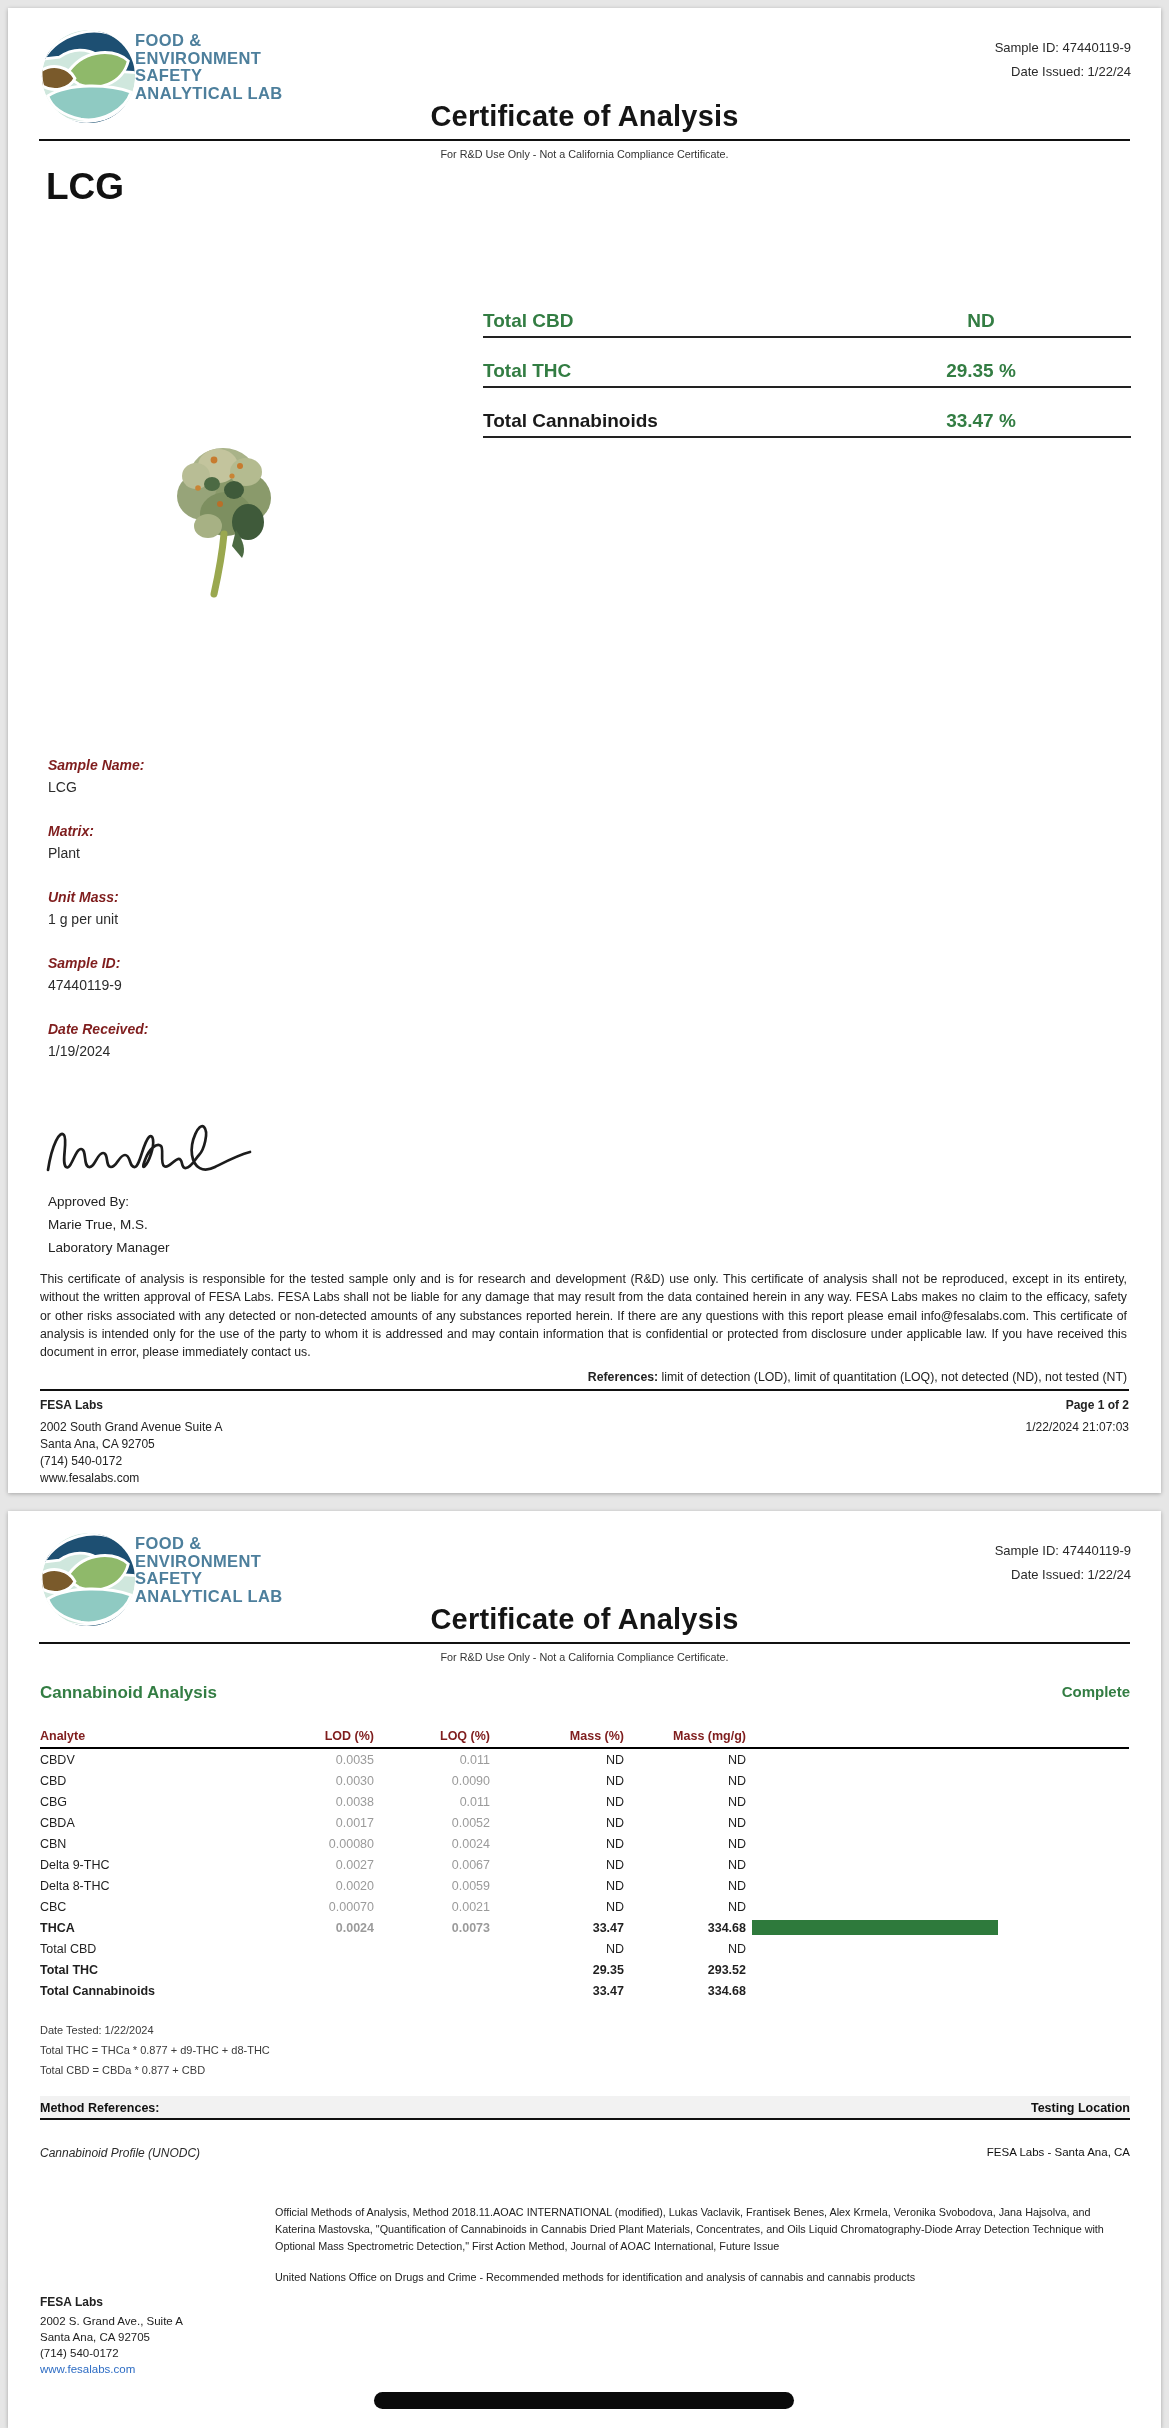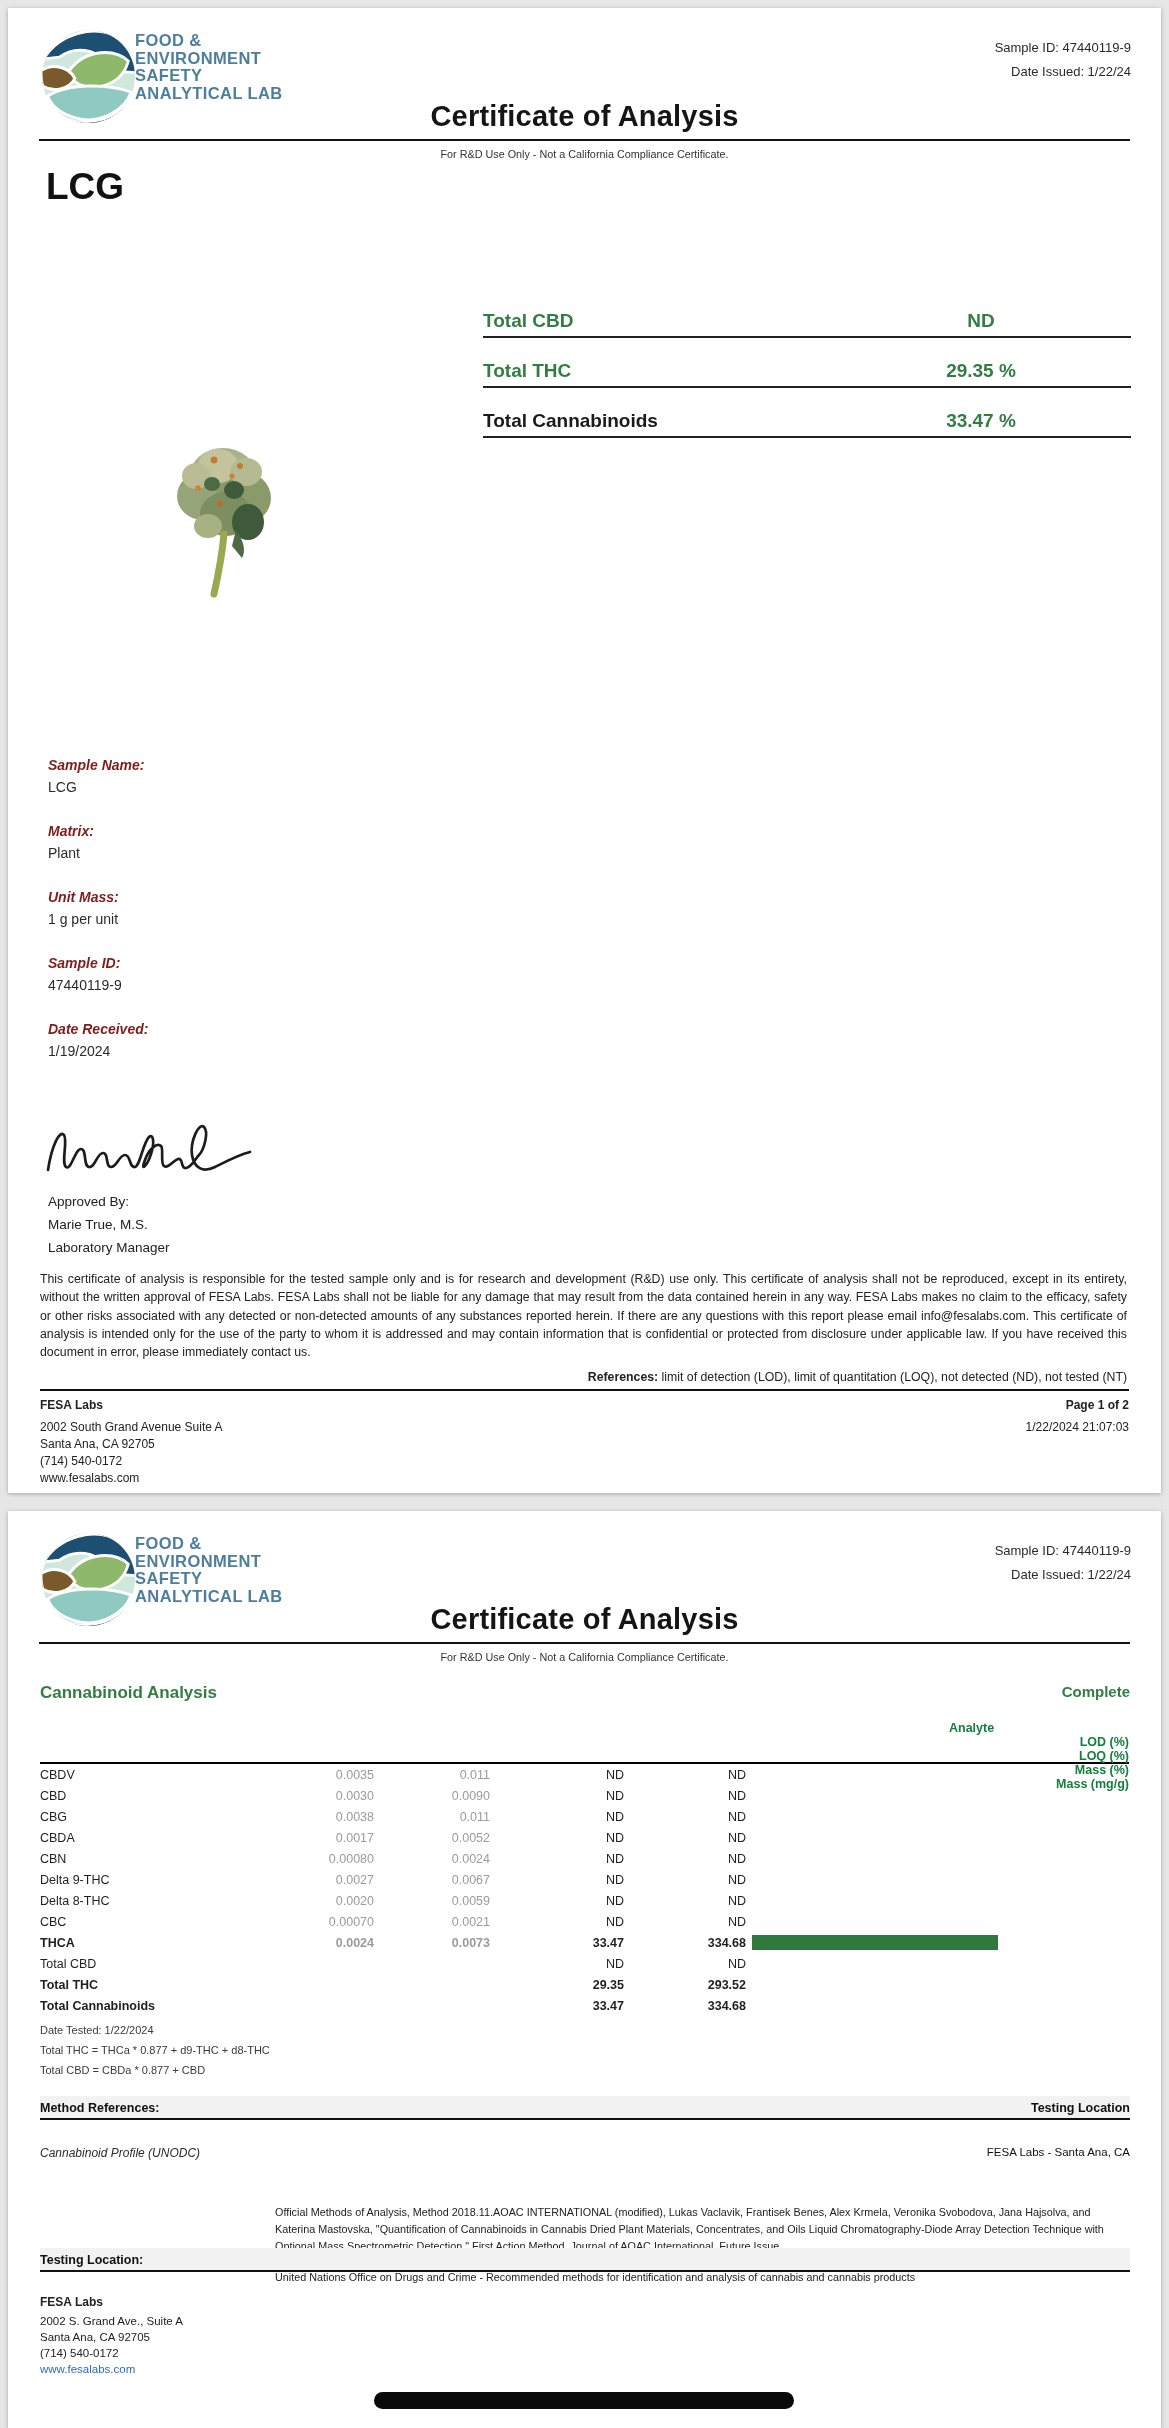--- a/index.html
+++ b/index.html
@@ -38,21 +38,21 @@
   .p1-footer{position:absolute;left:32px;right:32px;top:1389px;font-size:12px;line-height:17px;color:#222;}
   .foot-left{float:left;}
   .foot-right{float:right;text-align:right;}
   .foot-bold{font-weight:bold;margin-bottom:5px;}
 
   
   .p2-secrow{position:absolute;left:32px;right:31px;top:172px;}
   .p2-sec{float:left;font-size:17px;font-weight:bold;color:#337d43;}
   .p2-complete{float:right;font-size:15px;font-weight:bold;color:#337d43;}
   .p2-table{position:absolute;left:32px;right:32px;top:210px;font-size:12.5px;}
-  .t-head{display:flex;font-weight:bold;color:#15803d;height:22px;align-items:flex-end;border-bottom:2.2px solid #000;padding-bottom:19px;flex-direction:column;}
+  .t-head{display:flex;font-weight:bold;color:#7f1d1d;height:22px;align-items:flex-end;border-bottom:2.2px solid #000;padding-bottom:4px;}
   .t-row{display:flex;height:21px;align-items:center;position:relative;}
   .t-c1{width:180px;text-align:left;}
   .t-c2{width:154px;text-align:right;}
   .t-c3{width:116px;text-align:right;}
   .t-c4{width:134px;text-align:right;}
   .t-c5{width:122px;text-align:right;}
   .dim{color:#9b9b9b;}
   .t-row.bold{font-weight:bold;}
   .t-bar{position:absolute;left:712px;top:3px;width:246px;height:15px;background:#2e7a3c;}
   .p2-notes{position:absolute;left:32px;top:509px;font-size:11px;line-height:20px;color:#3a3a3a;}
@@ -351,23 +351,20 @@
     <div class="p2-methodrow clearfix">
       <span class="mr-left">Cannabinoid Profile (UNODC)</span>
       <span class="mr-right">FESA Labs - Santa Ana, CA</span>
     </div>
 
     <div class="p2-citations">
       <div>Official Methods of Analysis, Method 2018.11.AOAC INTERNATIONAL (modified), Lukas Vaclavik, Frantisek Benes, Alex Krmela, Veronika Svobodova, Jana Hajsolva, and Katerina Mastovska, "Quantification of Cannabinoids in Cannabis Dried Plant Materials, Concentrates, and Oils Liquid Chromatography-Diode Array Detection Technique with Optional Mass Spectrometric Detection," First Action Method, Journal of AOAC International, Future Issue</div>
       <div class="cite2">United Nations Office on Drugs and Crime - Recommended methods for identification and analysis of cannabis and cannabis products</div>
     </div>
 
-    <div class="sec-band" id="band-testing">
-      <span>Testing Location:</span>
-    </div>
 
     <div class="p2-lab">
       <div class="lab-name">FESA Labs</div>
       <div id="tl-addr">
           <div>2002 S. Grand Ave., Suite A</div>
           <div>Santa Ana, CA 92705</div>
           <div>(714) 540-0172</div>
         </div>
       <div class="lab-link">www.fesalabs.com</div>
     </div>

